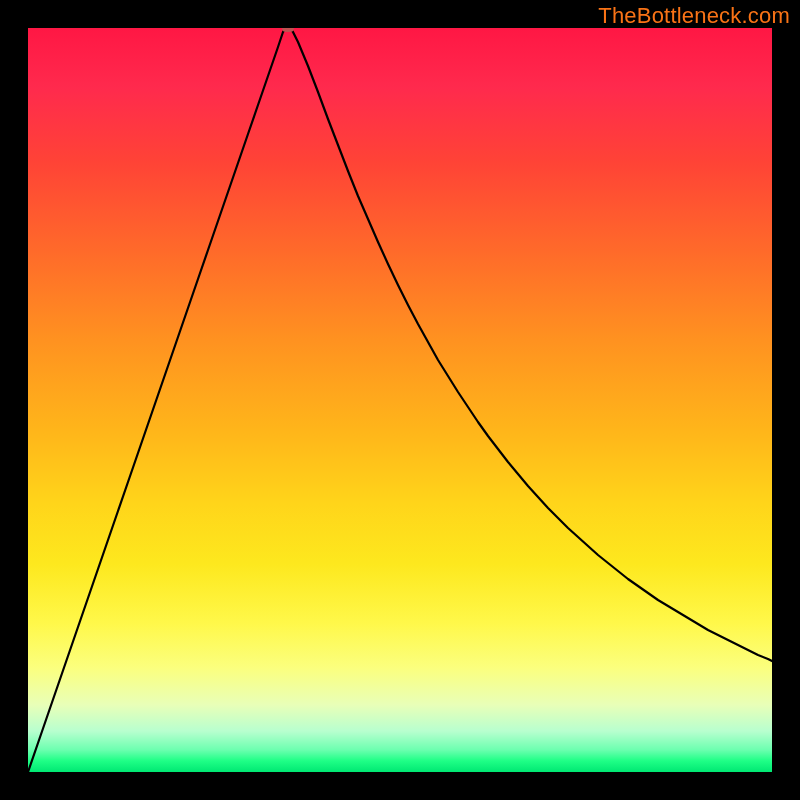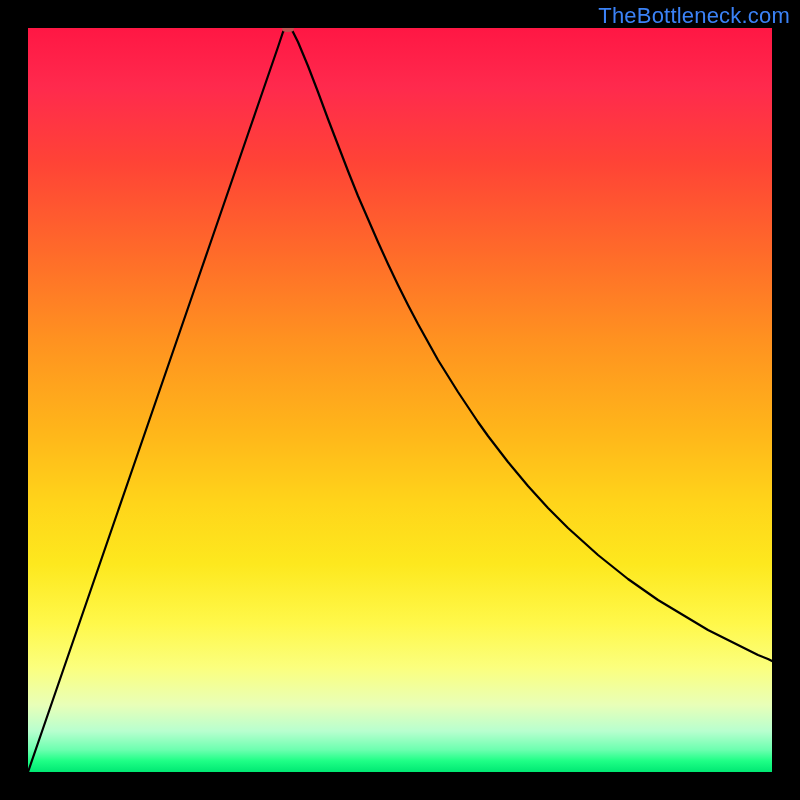--- a/index.html
+++ b/index.html
@@ -64,21 +64,21 @@
     width: 12px;
     height: 8px;
     border-radius: 4px;
     background: #c05050;
     transform: translate(-50%, -50%);
   }
   .watermark {
     position: absolute;
     top: 3px;
     right: 10px;
-    color: #3b82f6;
+    color: #f97316;
     font-size: 22px;
     letter-spacing: 0.2px;
     user-select: none;
   }
 </style>
 </head>
 <body>
 
 <div class="frame">
 

